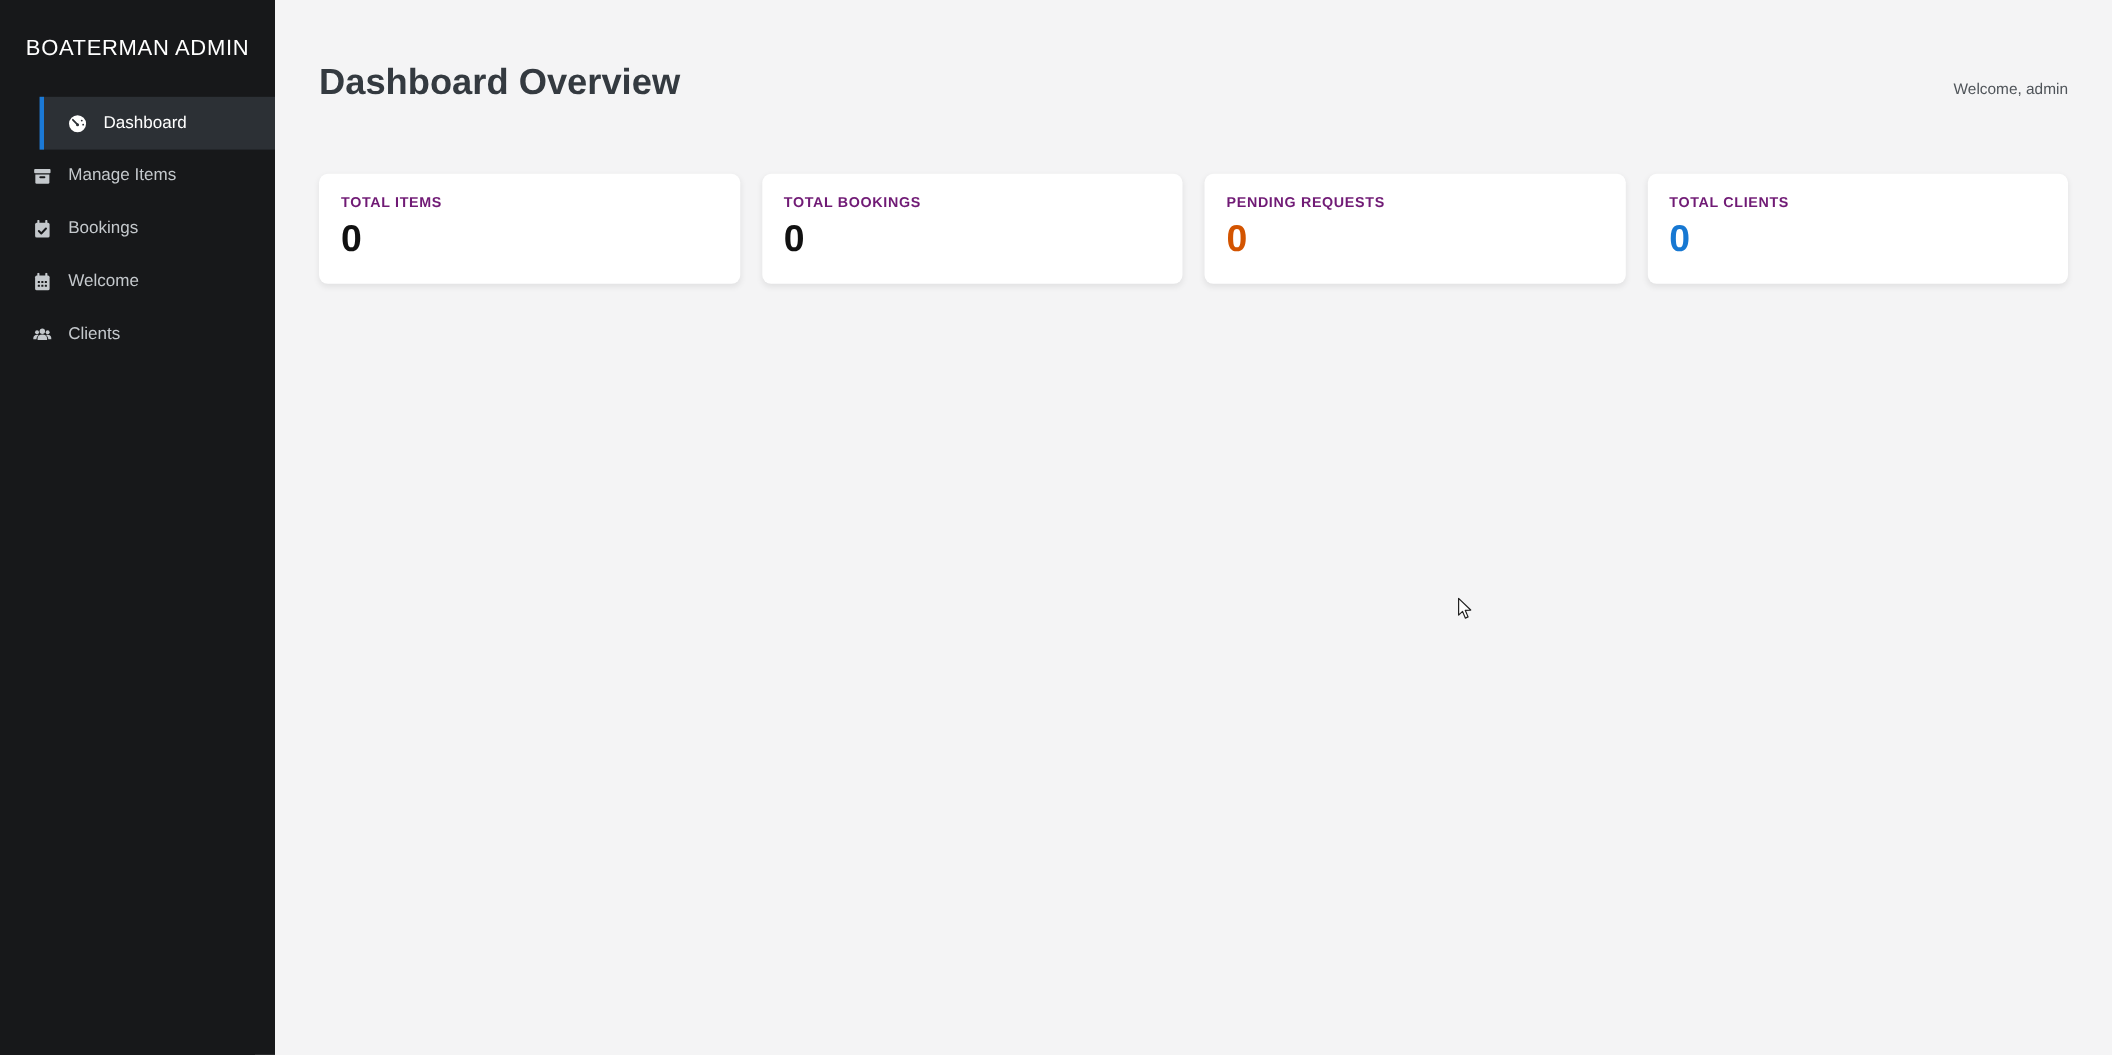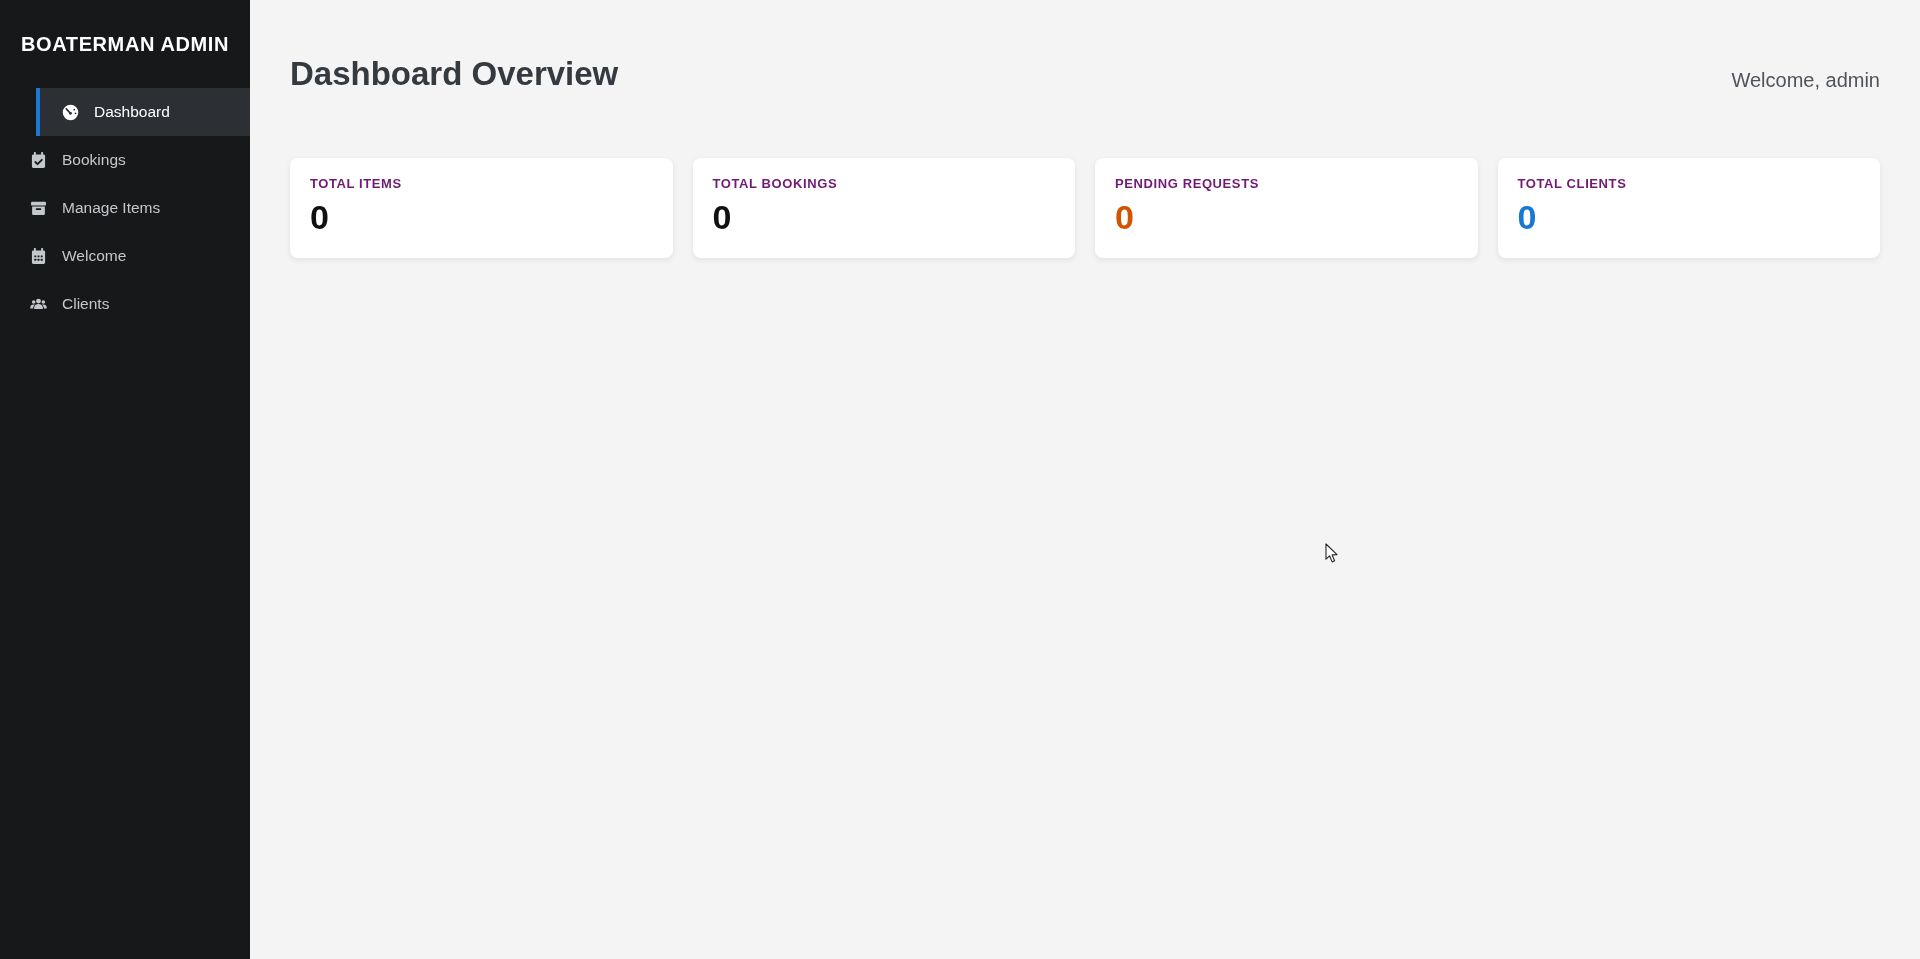--- a/index.html
+++ b/index.html
@@ -13,21 +13,21 @@
   
   .sidebar {
     position:absolute; left:0; top:0; width:250px; height:959px;
     background:#17181a;
     color:#c4c8cc;
   }
   .brand {
     height:88px;
     display:flex; align-items:center; justify-content:center;
     color:#ffffff;
-    font-size:20px; font-weight:bold; letter-spacing:0.6px;
+    font-size:20px; font-weight:normal; letter-spacing:0.6px;
     padding:0 20px; white-space:nowrap;
   }
   .nav { list-style:none; }
   .nav-item {
     height:48px;
     display:flex; align-items:center;
     padding-left:25px;
     font-size:15.5px;
     cursor:pointer;
     border-left:4px solid transparent;
@@ -52,21 +52,21 @@
     padding:54px 40px 0 40px;
   }
   .topbar {
     display:flex; justify-content:space-between; align-items:center;
     height:40px;
   }
   .page-title {
     font-size:33px; font-weight:bold; color:#343a40; line-height:40px;
   }
   .welcome {
-    font-size:20px; color:#4f5459; margin-top:12px;
+    font-size:14px; color:#4f5459; margin-top:12px;
   }
   .cards {
     margin-top:64px;
     display:grid;
     grid-template-columns:repeat(4, 1fr);
     gap:20px;
   }
   .card {
     background:#ffffff;
     border-radius:8px;
@@ -105,39 +105,39 @@
             <circle cx="8" cy="8.8" r="1.3" fill="#2c3035"></circle>
             <circle cx="11.6" cy="5.3" r="0.8" fill="#2c3035"></circle>
             <circle cx="12.8" cy="8.8" r="0.8" fill="#2c3035"></circle>
           </svg>
       </span>
       <span>Dashboard</span>
     </li>
 
     <li class="nav-item">
       <span class="icon">
+        <svg viewBox="0 0 16 16" fill="currentColor">
+            <rect x="1" y="1.6" width="14" height="3.6" rx="0.8"></rect>
+            <path d="M2 6.2h12v6.8a1.2 1.2 0 0 1-1.2 1.2H3.2A1.2 1.2 0 0 1 2 13V6.2z"></path>
+            <rect x="5.4" y="7.8" width="5.2" height="1.7" rx="0.85" fill="#17181a"></rect>
+          </svg>
+      </span>
+      <span>Manage Items</span>
+    </li>
+
+    <li class="nav-item">
+      <span class="icon">
         <svg viewBox="0 0 16 16">
             <line x1="4.6" y1="0.8" x2="4.6" y2="3" stroke="currentColor" stroke-width="1.8" stroke-linecap="round"></line>
             <line x1="11.4" y1="0.8" x2="11.4" y2="3" stroke="currentColor" stroke-width="1.8" stroke-linecap="round"></line>
             <rect x="1.8" y="2.4" width="12.4" height="12.6" rx="1.4" fill="currentColor"></rect>
             <path d="M5 9.4l2.1 2.1 4-4.2" stroke="#17181a" stroke-width="1.7" fill="none" stroke-linecap="round" stroke-linejoin="round"></path>
           </svg>
       </span>
       <span>Bookings</span>
-    </li>
-
-    <li class="nav-item">
-      <span class="icon">
-        <svg viewBox="0 0 16 16" fill="currentColor">
-            <rect x="1" y="1.6" width="14" height="3.6" rx="0.8"></rect>
-            <path d="M2 6.2h12v6.8a1.2 1.2 0 0 1-1.2 1.2H3.2A1.2 1.2 0 0 1 2 13V6.2z"></path>
-            <rect x="5.4" y="7.8" width="5.2" height="1.7" rx="0.85" fill="#17181a"></rect>
-          </svg>
-      </span>
-      <span>Manage Items</span>
     </li>
 
     <li class="nav-item">
       <span class="icon">
         <svg viewBox="0 0 16 16">
             <line x1="4.6" y1="0.8" x2="4.6" y2="3" stroke="currentColor" stroke-width="1.8" stroke-linecap="round"></line>
             <line x1="11.4" y1="0.8" x2="11.4" y2="3" stroke="currentColor" stroke-width="1.8" stroke-linecap="round"></line>
             <rect x="1.8" y="2.4" width="12.4" height="12.6" rx="1.4" fill="currentColor"></rect>
             <g fill="#17181a">
               <rect x="4.1" y="7" width="1.8" height="1.8" rx="0.3"></rect>

